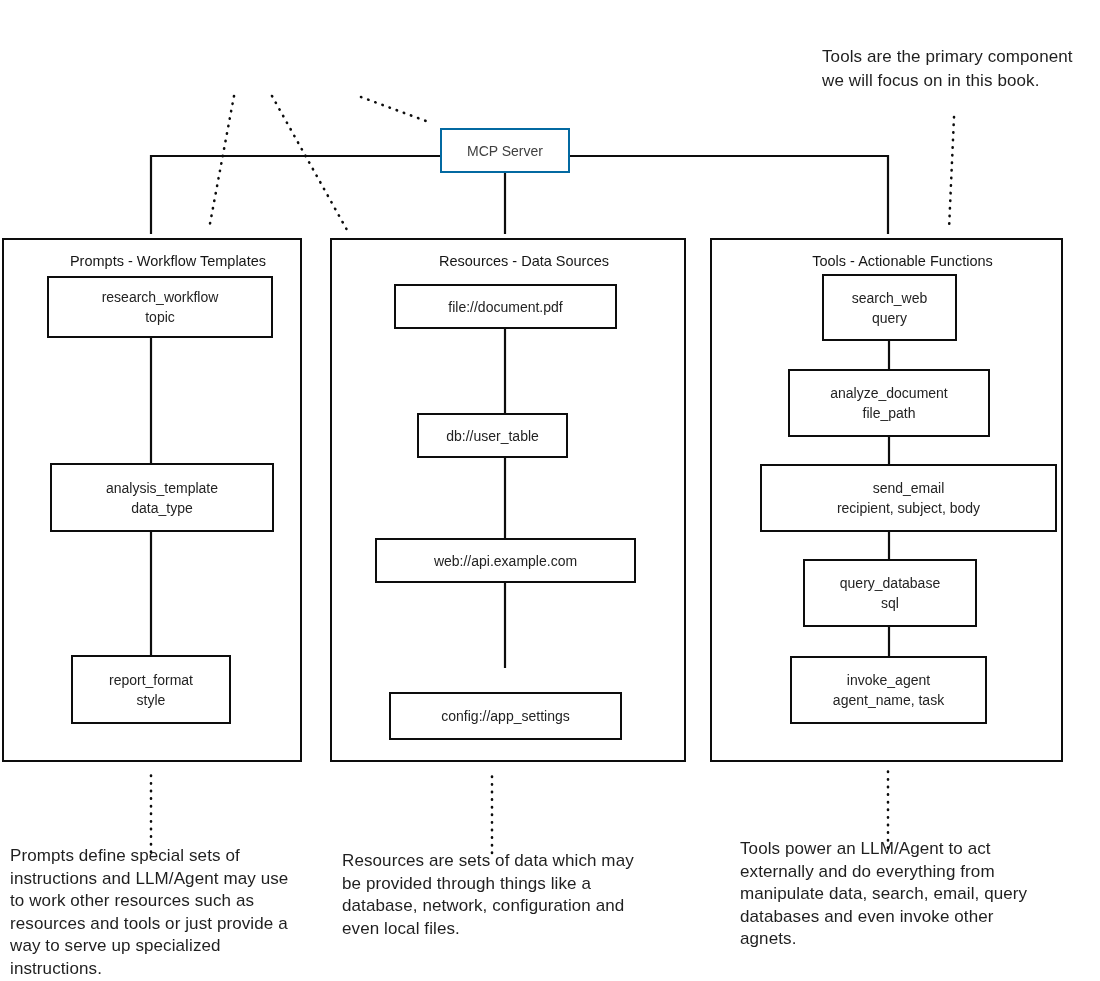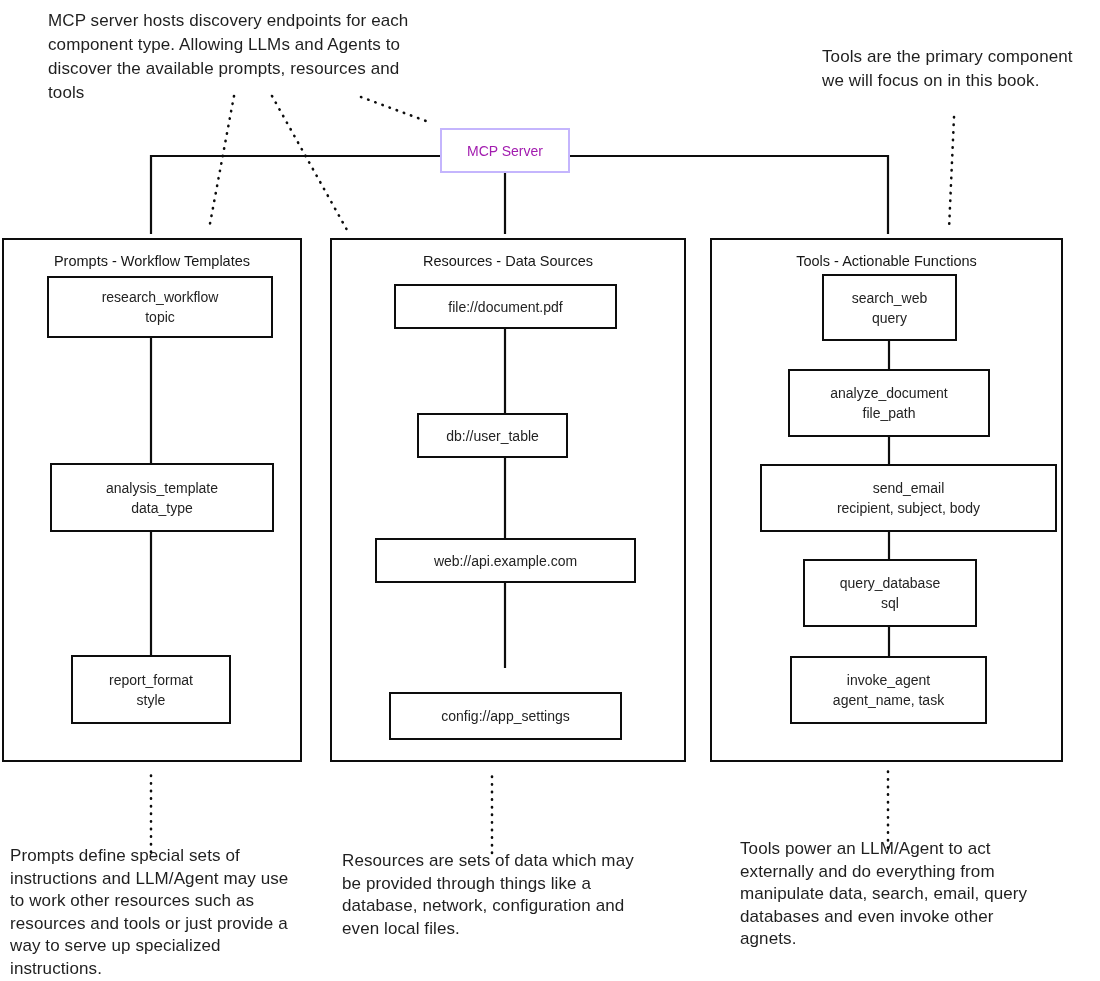--- a/index.html
+++ b/index.html
@@ -6,30 +6,30 @@
   .canvas{
     position:relative;width:1100px;height:981px;background:#ffffff;
     font-family:"Liberation Sans", sans-serif;color:#1a1a1a;overflow:hidden;
   }
   .layer{position:absolute;left:0;top:0;width:1100px;height:981px;pointer-events:none;}
   .ann{position:absolute;font-size:17px;color:#1f1f1f;letter-spacing:0.1px;}
   .ann div{white-space:nowrap;}
   .ann.lh24 div{line-height:24px;}
   .ann.lh23 div{line-height:22.5px;}
   .col{position:absolute;border:2.5px solid #0d0d0d;background:transparent;box-sizing:border-box;}
-  .col-title{position:absolute;text-align:center;font-size:14.5px;color:#161616;}
+  .col-title{position:absolute;text-align:center;font-size:14.5px;color:#161616;padding-left:16px;}
   .node{
     position:absolute;border:2px solid #0d0d0d;background:#ffffff;box-sizing:border-box;
     display:flex;flex-direction:column;align-items:center;justify-content:center;
     font-size:14px;line-height:20px;color:#232323;text-align:center;
   }
   .server{
     position:absolute;left:440px;top:128px;width:130px;height:45px;
-    border:2px solid #c4b5fd;background:#ffffff;box-sizing:border-box;
-    display:flex;align-items:center;justify-content:center;font-size:14px;color:#a21caf;
+    border:2px solid #0369a1;background:#ffffff;box-sizing:border-box;
+    display:flex;align-items:center;justify-content:center;font-size:14px;color:#404040;
   }
   svg path{fill:none;}
   .solid{stroke:#0d0d0d;stroke-width:2.2px;}
   .dotted{stroke:#0d0d0d;stroke-width:2.6px;stroke-dasharray:0.4 7.2;stroke-linecap:round;}
 </style>
 </head>
 <body>
 
 <div class="canvas">
 
@@ -85,26 +85,20 @@
   </div>
   <div class="node" style="left:803px;top:559px;width:174px;height:68px">
     <span>query_database</span>
     <span>sql</span>
   </div>
   <div class="node" style="left:790px;top:656px;width:197px;height:68px">
     <span>invoke_agent</span>
     <span>agent_name, task</span>
   </div>
 
-  <div class="ann lh24" style="left:48px;top:9px">
-    <div>MCP server hosts discovery endpoints for each</div>
-    <div>component type. Allowing LLMs and Agents to</div>
-    <div>discover the available prompts, resources and</div>
-    <div>tools</div>
-  </div>
   <div class="ann lh24" style="left:822px;top:45px">
     <div>Tools are the primary component</div>
     <div>we will focus on in this book.</div>
   </div>
   <div class="ann lh23" style="left:10px;top:845px">
     <div>Prompts define special sets of</div>
     <div>instructions and LLM/Agent may use</div>
     <div>to work other resources such as</div>
     <div>resources and tools or just provide a</div>
     <div>way to serve up specialized</div>

